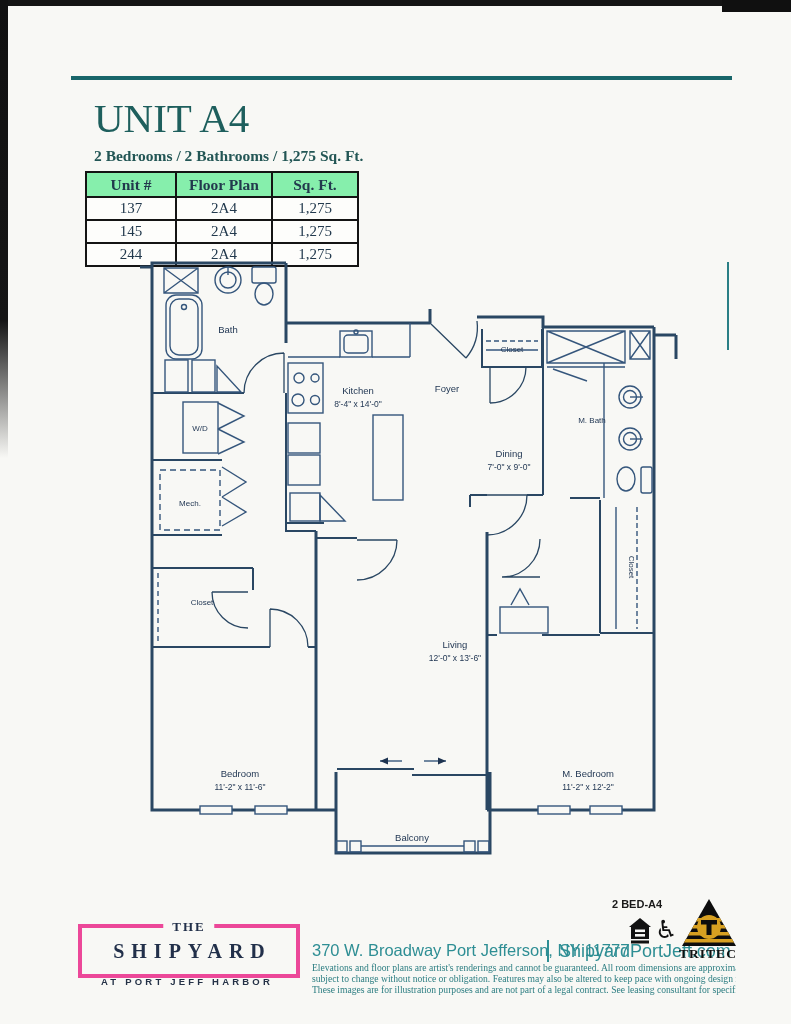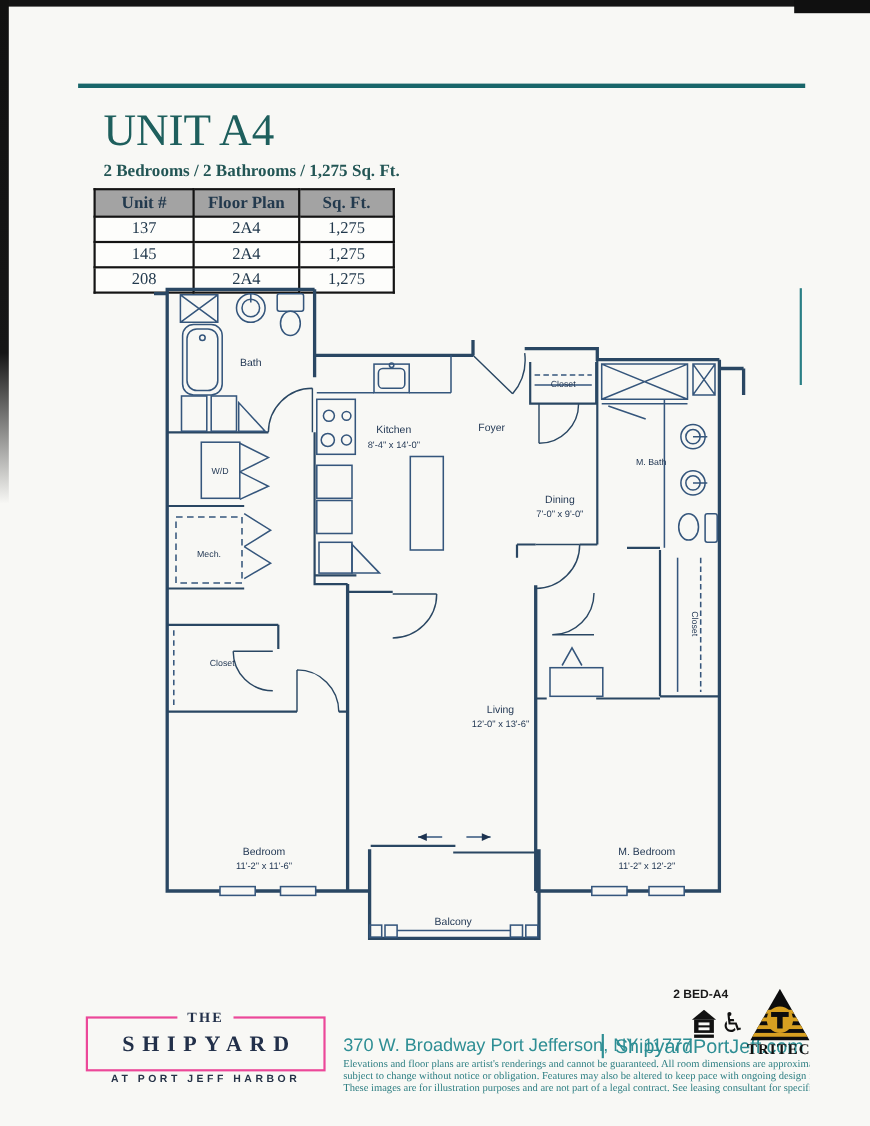--- a/index.html
+++ b/index.html
@@ -12,29 +12,29 @@
              background:linear-gradient(180deg,#111 0%,#161616 70%,rgba(20,20,20,0) 100%);}
   .scan-teal-tick{position:absolute;left:727px;top:262px;width:2px;height:88px;background:#2a7f85;}
   
   .rule{position:absolute;left:71px;top:76px;width:661px;height:4px;background:#19666a;}
   .title{position:absolute;left:94px;top:96px;font-size:41px;font-weight:400;
          color:#1e5f5d;letter-spacing:0px;line-height:44px;}
   .subtitle{position:absolute;left:94px;top:147px;font-size:15.5px;font-weight:700;color:#235655;}
   table.unit{position:absolute;left:85px;top:171px;border-collapse:collapse;
              font-size:15px;color:#22394d;text-align:center;}
   table.unit th,table.unit td{border:2px solid #141414;padding:0;}
-  table.unit th{background:#a3a3a3;font-weight:700;font-size:15.5px;height:23px;margin-top:29px;}
+  table.unit th{background:#86efac;font-weight:700;font-size:15.5px;height:23px;margin-top:29px;}
   table.unit td{height:21px;background:#fdfdfb;}
   .cw1{width:88px}.cw2{width:94px}.cw3{width:84px}
   
   .plan{position:absolute;left:140px;top:255px;}
   .plan text{fill:#1d3350;font-family:"Liberation Sans",sans-serif;}
   .rn{font-size:9.5px;} .rd{font-size:8.5px;} .rs{font-size:8px;}
   
-  .logo-box{position:absolute;left:78px;top:924px;width:214px;height:46px;border:2px solid #ec4899;}
+  .logo-box{position:absolute;left:78px;top:924px;width:214px;height:46px;border:4px solid #ec4899;}
   .logo-the{position:absolute;left:50%;top:-9px;transform:translateX(-50%);background:#f8f8f5;
             padding:0 9px;font-size:13px;font-weight:700;letter-spacing:2px;color:#22304a;}
   .logo-name{width:100%;text-align:center;font-size:20px;font-weight:600;letter-spacing:7px;
              text-indent:7px;color:#22304a;line-height:46px;}
   .logo-tag{position:absolute;left:78px;top:976px;width:218px;text-align:center;
             font-family:"Liberation Sans",sans-serif;font-size:9.5px;font-weight:700;
             letter-spacing:3.2px;color:#253247;}
   .address{position:absolute;left:312px;top:941px;font-family:"Liberation Sans",sans-serif;
            font-size:16.5px;color:#2e8e94;}
   .addr-divider{position:absolute;left:547px;top:940px;width:2px;height:22px;background:#2e8e94;}
@@ -77,21 +77,21 @@
       <td>137</td>
       <td>2A4</td>
       <td>1,275</td>
     </tr>
     <tr>
       <td>145</td>
       <td>2A4</td>
       <td>1,275</td>
     </tr>
     <tr>
-      <td>208</td>
+      <td>244</td>
       <td>2A4</td>
       <td>1,275</td>
     </tr>
   </tbody>
     </table>
 
   <svg class="plan" width="540" height="620" viewBox="0 0 540 620">
 
     <g stroke="#2a4763" stroke-width="3" fill="none">
       <path d="M0,12 H12 M146,8 H12 V555 H196 M146,8 V88 M146,68 H290 M290,68 V54 M337,62 H403 V72 H514 M514,72 V555 H347 M514,80 H536 M536,80 V104 M196,517 V598 H350 V517 M347,555 V277 M176,276 V555"></path>

